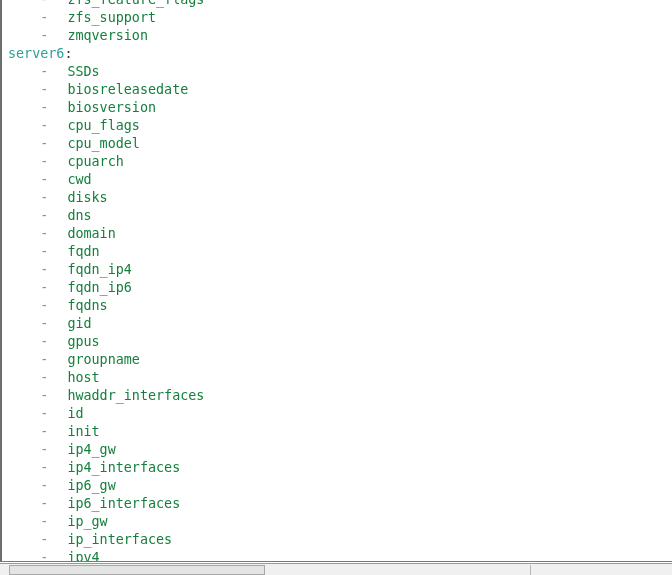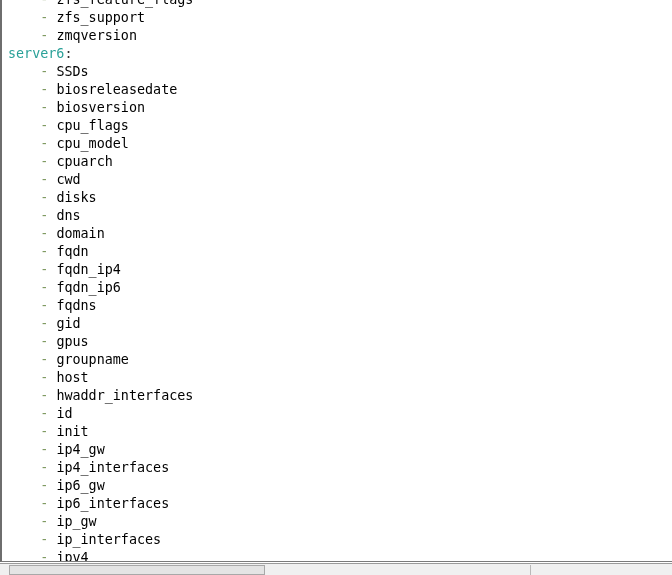--- a/index.html
+++ b/index.html
@@ -51,21 +51,21 @@
   .line {
     height: 18px;
     line-height: 18px;
     padding-left: 6px;
     white-space: pre;
   }
 
   .indent { color: transparent; }
 
   .bullet  { color: #7f9a62; }
-  .item    { color: #000000; }
+  .item    { color: #15803d; margin-left: 11px; }
   .host    { color: #2aa198; text-align: center; }
   .punct   { color: #303030; }
 
   
   #hscrollbar {
     position: absolute;
     left: 0;
     top: 563px;
     width: 672px;
     height: 12px;

